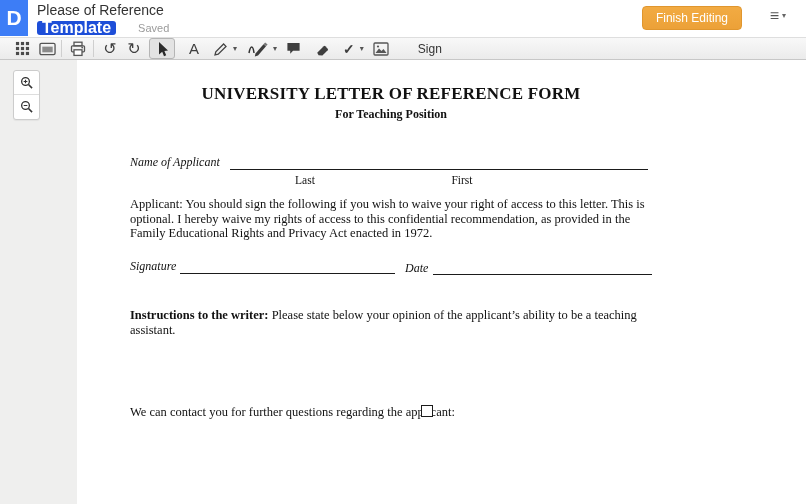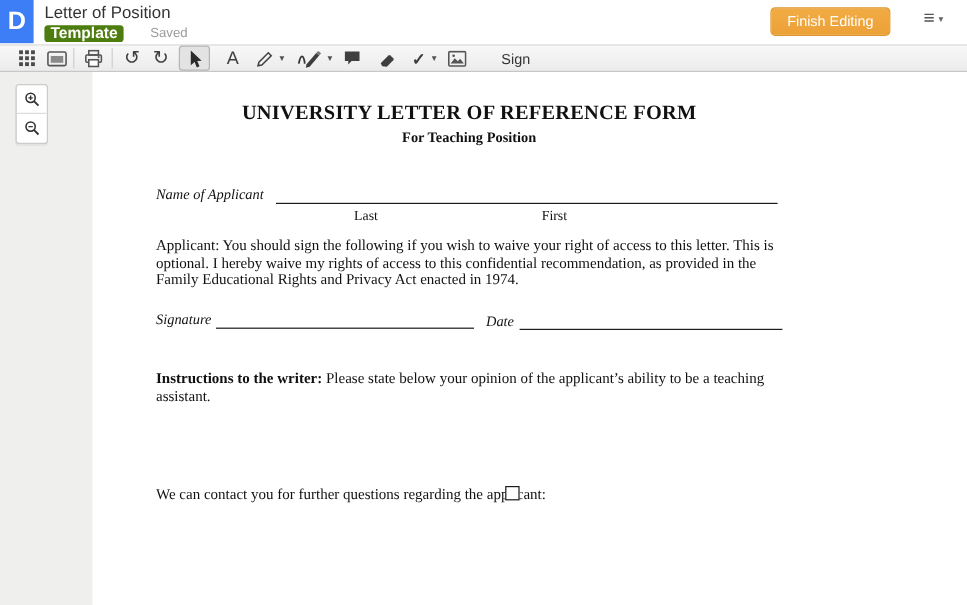--- a/index.html
+++ b/index.html
@@ -7,21 +7,21 @@
               font-family:"Liberation Sans", sans-serif; }
 
   
   .header { position:absolute; top:0; left:0; width:806px; height:37px; background:#fff; z-index:5; }
   .logo { position:absolute; left:0; top:0; width:28px; height:36px; background:#3d7df6;
           color:#fff; display:flex; align-items:center; justify-content:center;
           font-size:21px; font-weight:bold; cursor:pointer; }
   .title-block { position:absolute; left:37px; top:2px; }
   .doc-title { font-size:14px; color:#333; line-height:17px; }
   .badge-row { display:flex; align-items:center; margin-top:2px; }
-  .badge { background:#4d7c0f; color:#fff; font-size:13px; font-weight:bold;
+  .badge { background:#1d4ed8; color:#fff; font-size:16px; font-weight:bold;
            padding:1px 5px; border-radius:3px; line-height:12px; }
   .saved { color:#9b9b9b; font-size:11px; margin-left:22px; }
   .finish-btn { position:absolute; right:64px; top:6px; height:24px; padding:0 13px;
                 background:linear-gradient(#f2ab43,#eca138); border:1px solid #e0962e;
                 border-radius:4px; color:#fff; font-size:12px; line-height:22px; cursor:pointer; }
   .menu-btn { position:absolute; right:20px; top:7px; color:#555; font-size:16px;
               cursor:pointer; display:flex; align-items:center; }
   .menu-btn .caret { font-size:8px; color:#666; margin-left:3px; }
 
   
@@ -60,21 +60,21 @@
   .checkbox { width:12px; height:12px; border:1.5px solid #1b1b1b; background:#fff; cursor:pointer; }
 </style>
 </head>
 <body>
 
 <div class="header">
   <div class="logo">
     <span>D</span>
   </div>
   <div class="title-block">
-    <div class="doc-title">Letter of Position</div>
+    <div class="doc-title">Please of Reference</div>
     <div class="badge-row">
       <span class="badge">Template</span>
       <span class="saved">Saved</span>
     </div>
   </div>
   <div class="finish-btn">Finish Editing</div>
   <div class="menu-btn">
     <span>≡</span>
     <span class="caret">▾</span>
   </div>
@@ -207,21 +207,21 @@
   <div class="page">
 
     <div class="abs center628 form-title" style="top:24px;">UNIVERSITY LETTER OF REFERENCE FORM</div>
     <div class="abs center628 form-subtitle" style="top:47px;">For Teaching Position</div>
 
     <div class="abs label13" style="left:53px;top:95px;">Name of Applicant</div>
     <div class="abs rule" style="left:153px;top:109px;width:418px;"></div>
     <div class="abs small-label" style="left:208px;top:114px;width:40px;text-align:center;">Last</div>
     <div class="abs small-label" style="left:365px;top:114px;width:40px;text-align:center;">First</div>
 
-    <div class="abs para" style="left:53px;top:137px;width:537px;">Applicant: You should sign the following if you wish to waive your right of access to this letter. This is optional. I hereby waive my rights of access to this confidential recommendation, as provided in the Family Educational Rights and Privacy Act enacted in 1974.</div>
+    <div class="abs para" style="left:53px;top:137px;width:537px;">Applicant: You should sign the following if you wish to waive your right of access to this letter. This is optional. I hereby waive my rights of access to this confidential recommendation, as provided in the Family Educational Rights and Privacy Act enacted in 1972.</div>
 
     <div class="abs label13" style="left:53px;top:199px;">Signature</div>
     <div class="abs rule" style="left:103px;top:213px;width:215px;"></div>
     <div class="abs label13" style="left:328px;top:201px;">Date</div>
     <div class="abs rule" style="left:356px;top:214px;width:219px;"></div>
 
     <div class="abs para" style="left:53px;top:248px;width:540px;">
       <span style="font-weight:bold;">Instructions to the writer:</span><span> Please state below your opinion of the applicant’s ability to be a teaching assistant.</span>
     </div>
 

